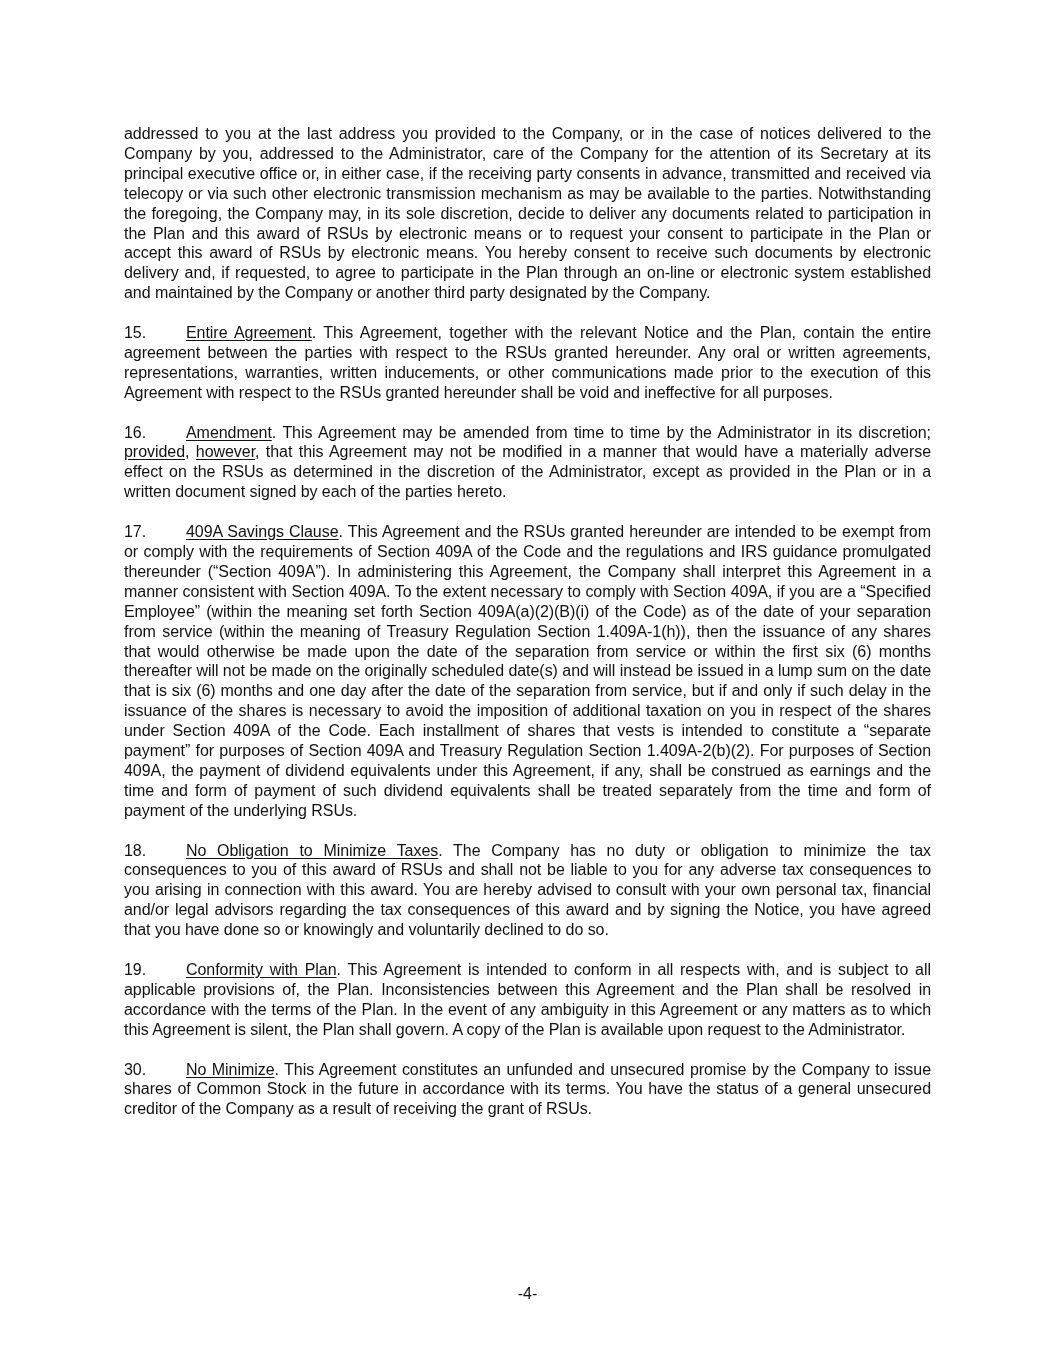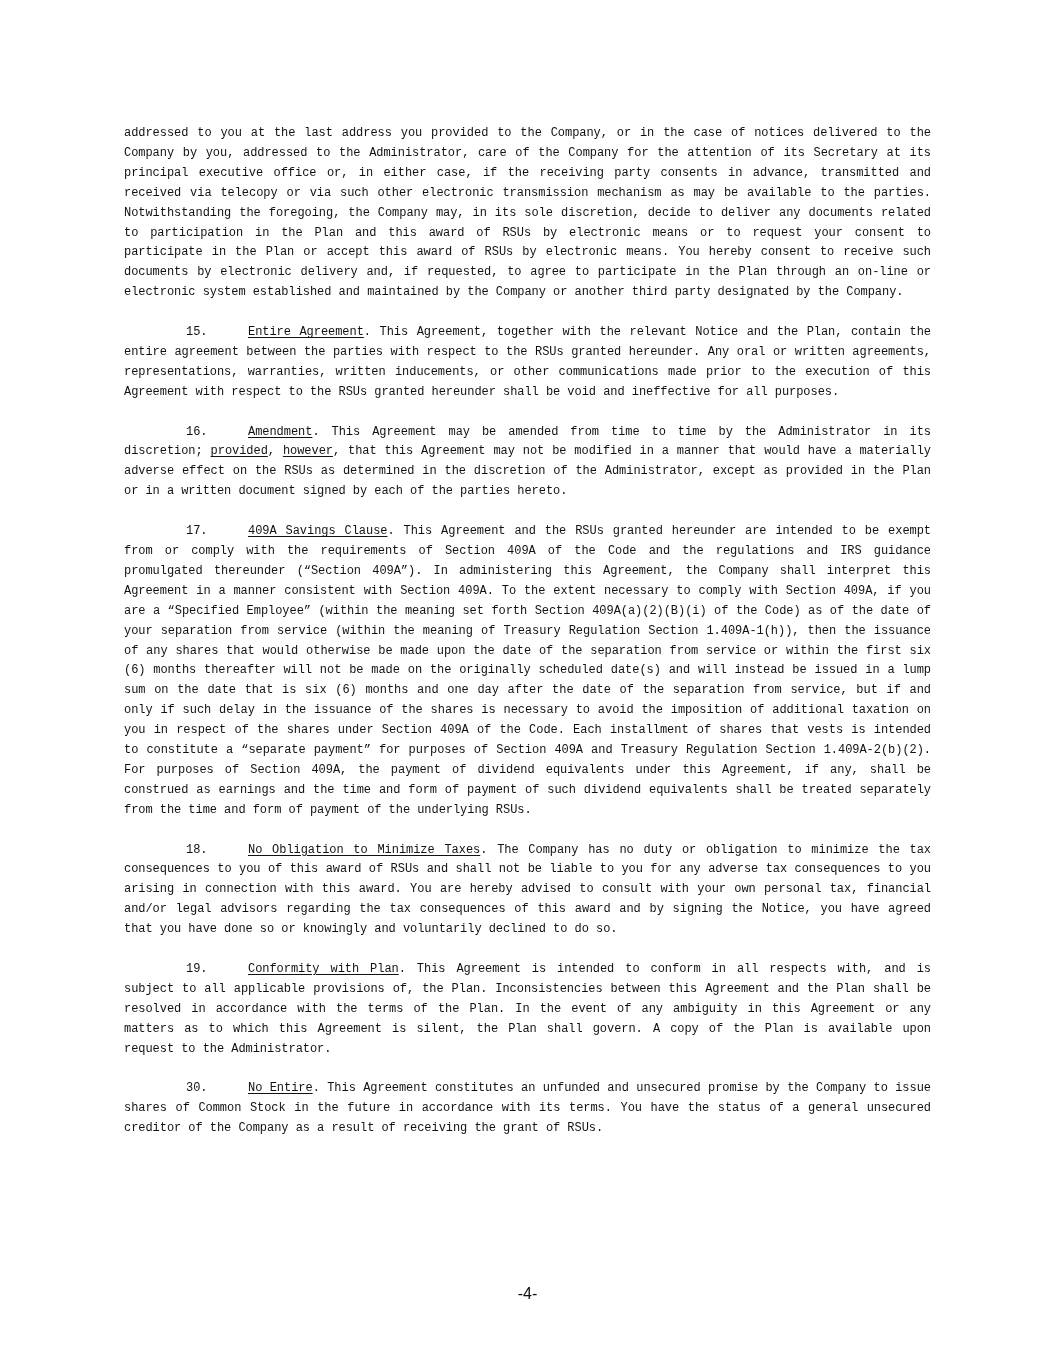--- a/index.html
+++ b/index.html
@@ -15,33 +15,31 @@
       font-family: "Liberation Sans", sans-serif;
       color: #111111;
     }
     .page {
       position: absolute;
       left: 124px;
       top: 124px;
       width: 807px;
     }
     .para {
-      font-size: 12px;
+      font-size: 16px;
       line-height: 19.9px;
       text-align: justify;
       margin: 0 0 19.9px 0;
       letter-spacing: -0.05px;
-      font-family: Liberation Mono, monospace;
     }
     .para.first {
       margin-bottom: 19.9px;
     }
     .num {
       display: inline-block;
-      margin-left: 62px;
       width: 62px;
     }
     .u {
       text-decoration: underline;
       text-underline-offset: 2px;
     }
     .page-number {
       position: absolute;
       left: 0;
       width: 1055px;
@@ -61,17 +59,17 @@
   <p class="para"><span class="num">15.</span><span class="u">Entire Agreement</span><span>. This Agreement, together with the relevant Notice and the Plan, contain the entire agreement between the parties with respect to the RSUs granted hereunder. Any oral or written agreements, representations, warranties, written inducements, or other communications made prior to the execution of this Agreement with respect to the RSUs granted hereunder shall be void and ineffective for all purposes.</span></p>
 
   <p class="para"><span class="num">16.</span><span class="u">Amendment</span><span>. This Agreement may be amended from time to time by the Administrator in its discretion; </span><span class="u">provided</span><span>, </span><span class="u">however</span><span>, that this Agreement may not be modified in a manner that would have a materially adverse effect on the RSUs as determined in the discretion of the Administrator, except as provided in the Plan or in a written document signed by each of the parties hereto.</span></p>
 
   <p class="para"><span class="num">17.</span><span class="u">409A Savings Clause</span><span>. This Agreement and the RSUs granted hereunder are intended to be exempt from or comply with the requirements of Section 409A of the Code and the regulations and IRS guidance promulgated thereunder (“Section 409A”). In administering this Agreement, the Company shall interpret this Agreement in a manner consistent with Section 409A. To the extent necessary to comply with Section 409A, if you are a “Specified Employee” (within the meaning set forth Section 409A(a)(2)(B)(i) of the Code) as of the date of your separation from service (within the meaning of Treasury Regulation Section 1.409A-1(h)), then the issuance of any shares that would otherwise be made upon the date of the separation from service or within the first six (6) months thereafter will not be made on the originally scheduled date(s) and will instead be issued in a lump sum on the date that is six (6) months and one day after the date of the separation from service, but if and only if such delay in the issuance of the shares is necessary to avoid the imposition of additional taxation on you in respect of the shares under Section 409A of the Code. Each installment of shares that vests is intended to constitute a “separate payment” for purposes of Section 409A and Treasury Regulation Section 1.409A-2(b)(2). For purposes of Section 409A, the payment of dividend equivalents under this Agreement, if any, shall be construed as earnings and the time and form of payment of such dividend equivalents shall be treated separately from the time and form of payment of the underlying RSUs.</span></p>
 
   <p class="para"><span class="num">18.</span><span class="u">No Obligation to Minimize Taxes</span><span>. The Company has no duty or obligation to minimize the tax consequences to you of this award of RSUs and shall not be liable to you for any adverse tax consequences to you arising in connection with this award. You are hereby advised to consult with your own personal tax, financial and/or legal advisors regarding the tax consequences of this award and by signing the Notice, you have agreed that you have done so or knowingly and voluntarily declined to do so.</span></p>
 
   <p class="para"><span class="num">19.</span><span class="u">Conformity with Plan</span><span>. This Agreement is intended to conform in all respects with, and is subject to all applicable provisions of, the Plan. Inconsistencies between this Agreement and the Plan shall be resolved in accordance with the terms of the Plan. In the event of any ambiguity in this Agreement or any matters as to which this Agreement is silent, the Plan shall govern. A copy of the Plan is available upon request to the Administrator.</span></p>
 
-  <p class="para"><span class="num">30.</span><span class="u">No Entire</span><span>. This Agreement constitutes an unfunded and unsecured promise by the Company to issue shares of Common Stock in the future in accordance with its terms. You have the status of a general unsecured creditor of the Company as a result of receiving the grant of RSUs.</span></p>
+  <p class="para"><span class="num">30.</span><span class="u">No Minimize</span><span>. This Agreement constitutes an unfunded and unsecured promise by the Company to issue shares of Common Stock in the future in accordance with its terms. You have the status of a general unsecured creditor of the Company as a result of receiving the grant of RSUs.</span></p>
 
 </div>
 
 <div class="page-number">-4-</div>
 
 </body></html>

